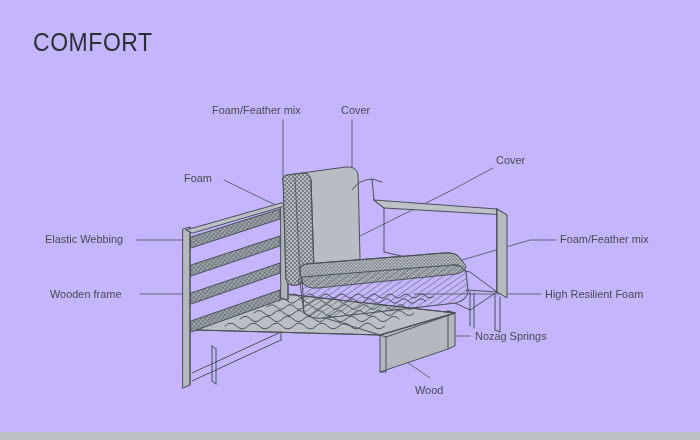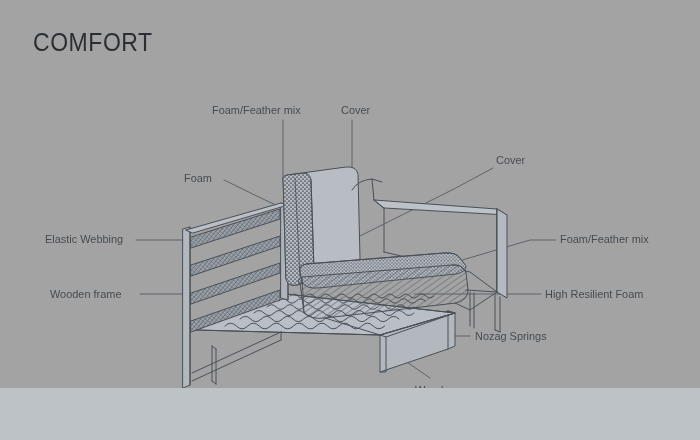--- a/index.html
+++ b/index.html
@@ -3,22 +3,22 @@
 <meta charset="utf-8">
 <style>
   html, body {
     margin: 0;
     padding: 0;
     background: #bcc2c6;
   }
   #page {
     position: relative;
     width: 700px;
-    height: 388px;
-    background: #a3a3a3;
+    height: 432px;
+    background: #c4b5fd;
     overflow: hidden;
     font-family: "Liberation Sans", "DejaVu Sans", sans-serif;
   }
   #title {
     position: absolute;
     left: 33px;
     top: 28px;
     font-size: 25px;
     letter-spacing: 0.6px;
     color: #2b2f33;

